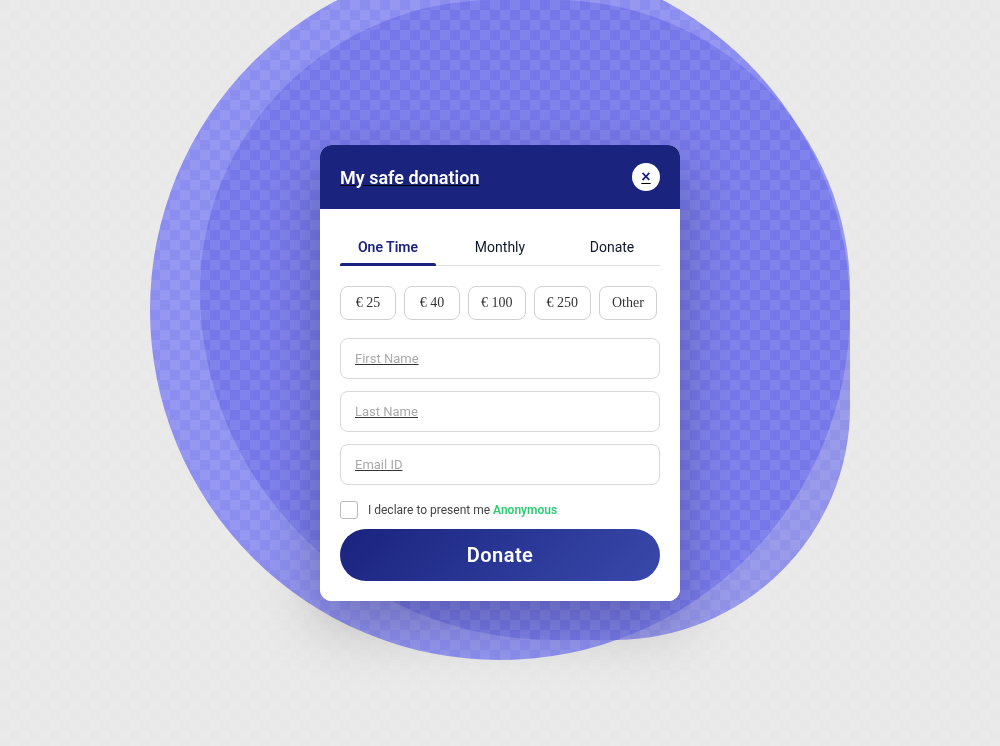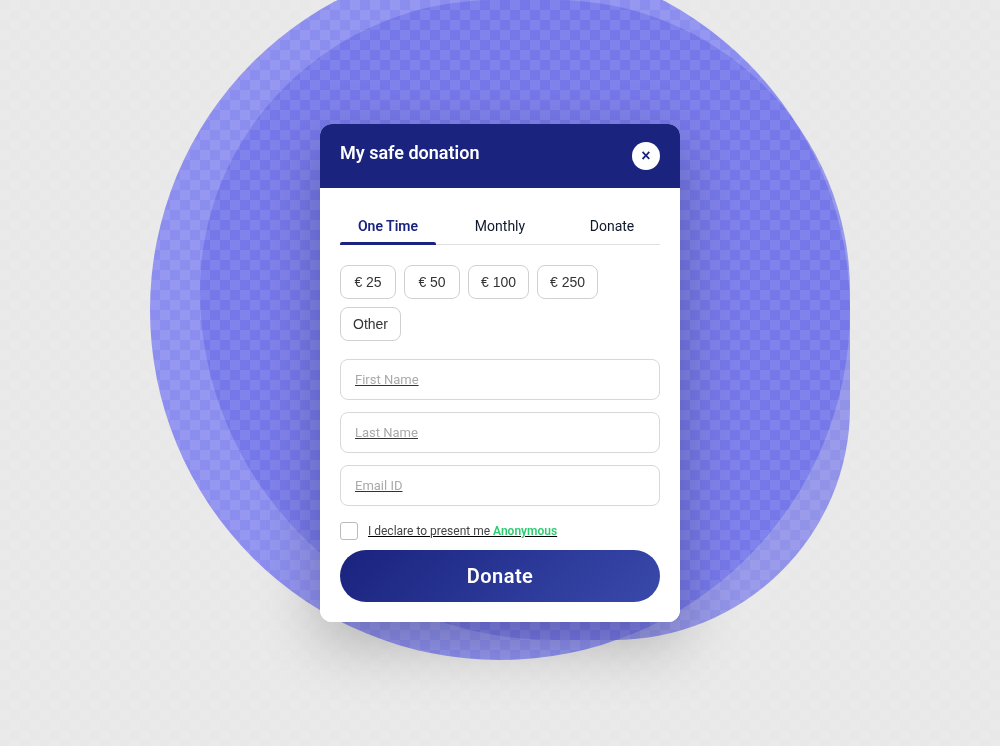--- a/index.html
+++ b/index.html
@@ -77,22 +77,23 @@
       border-radius: 12px;
       width: 360px;
       overflow: hidden;
       box-shadow: 0 20px 60px rgba(0,0,0,0.25);
     }
 
     .modal-header {
       background: #1a237e;
       padding: 18px 20px;
       display: flex;
-      align-items: flex-start;
+      align-items: center;
       justify-content: space-between;
+      text-decoration: underline;
     }
 
     .modal-title {
       color: #ffffff;
       font-size: 18px;
       font-weight: 600;
     }
 
     .close-btn {
       width: 28px;
@@ -166,21 +167,21 @@
     }
 
     .amount-btn {
       border: 1.5px solid #d0d0d0;
       background: #fff;
       border-radius: 8px;
       padding: 8px 12px;
       font-size: 14px;
       color: #333;
       cursor: pointer;
-      font-family: Liberation Sans, sans-serif;
+      font-family: Liberation Serif, serif;
       min-width: 56px;
       text-align: center;
     }
 
     .amount-btn.other {
       min-width: 56px;
       text-align: right;
     }
 
     .form-field {
@@ -199,21 +200,20 @@
     .form-field::placeholder {
       color: #aaa;
     }
 
     .checkbox-row {
       display: flex;
       align-items: center;
       gap: 10px;
       margin-bottom: 10px;
       margin-top: 4px;
-      text-decoration: underline;
     }
 
     .checkbox-box {
       width: 18px;
       height: 18px;
       border: 1.5px solid #bbb;
       border-radius: 3px;
       cursor: pointer;
       flex-shrink: 0;
       background: #fff;
@@ -279,21 +279,21 @@
       
       <div class="tabs">
         <button class="tab active">One Time</button>
         <button class="tab">Monthly</button>
         <button class="tab">Donate</button>
       </div>
 
       
       <div class="amount-buttons">
         <button class="amount-btn">€ 25</button>
-        <button class="amount-btn">€ 50</button>
+        <button class="amount-btn">€ 40</button>
         <button class="amount-btn">€ 100</button>
         <button class="amount-btn">€ 250</button>
         <button class="amount-btn other">Other</button>
       </div>
 
       
       <input class="form-field" type="text" placeholder="First Name" style="">
       <input class="form-field" type="text" placeholder="Last Name" style="">
       <input class="form-field" type="email" placeholder="Email ID" style="">
 

